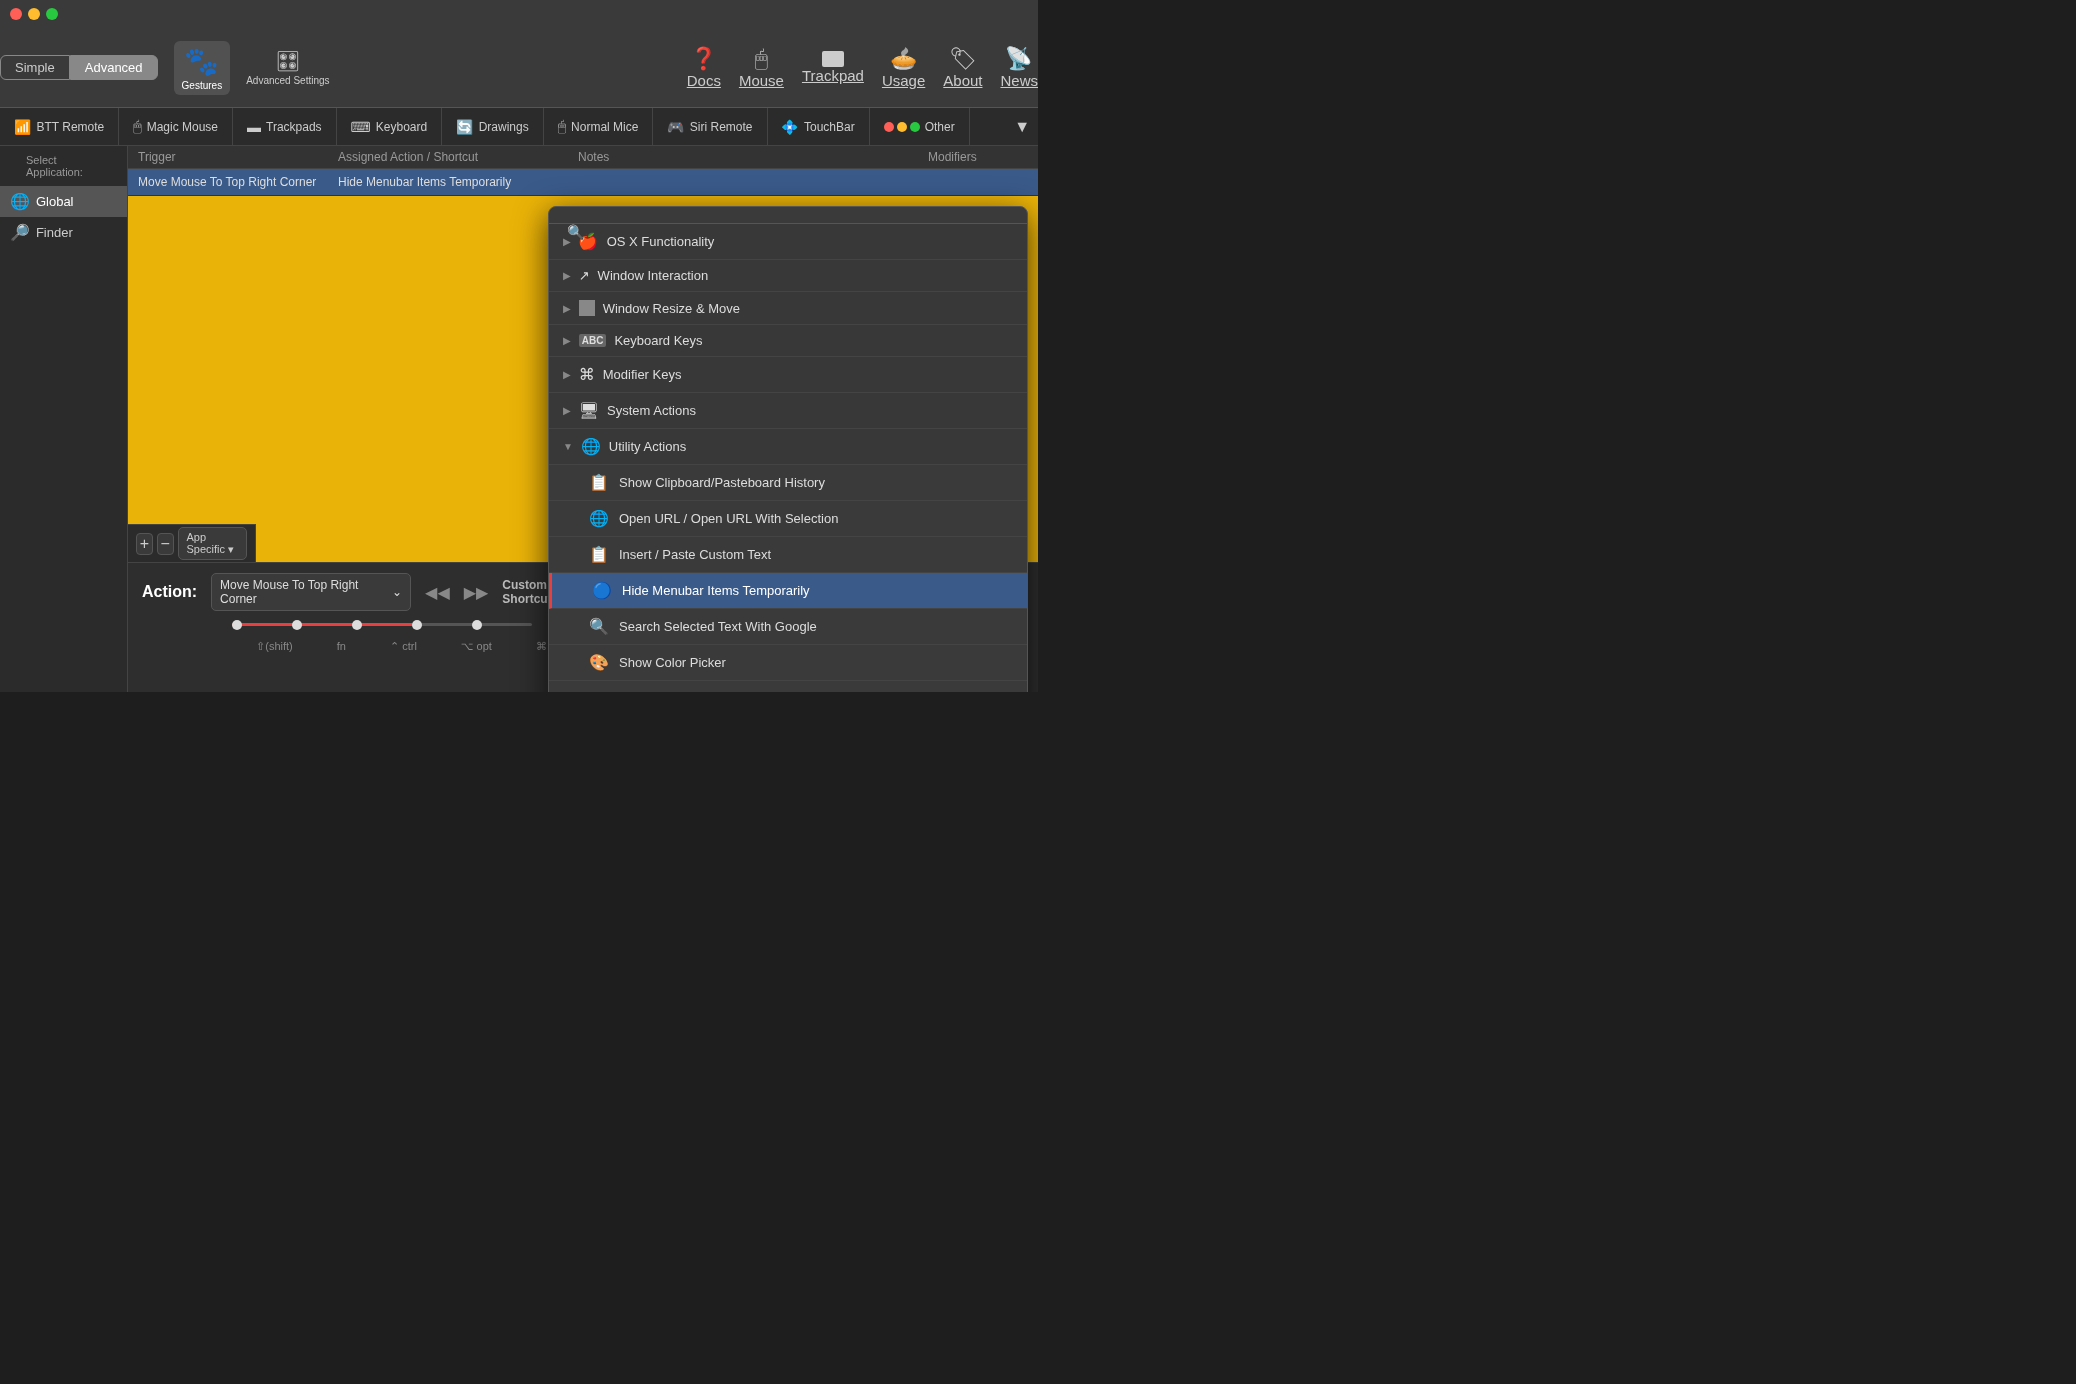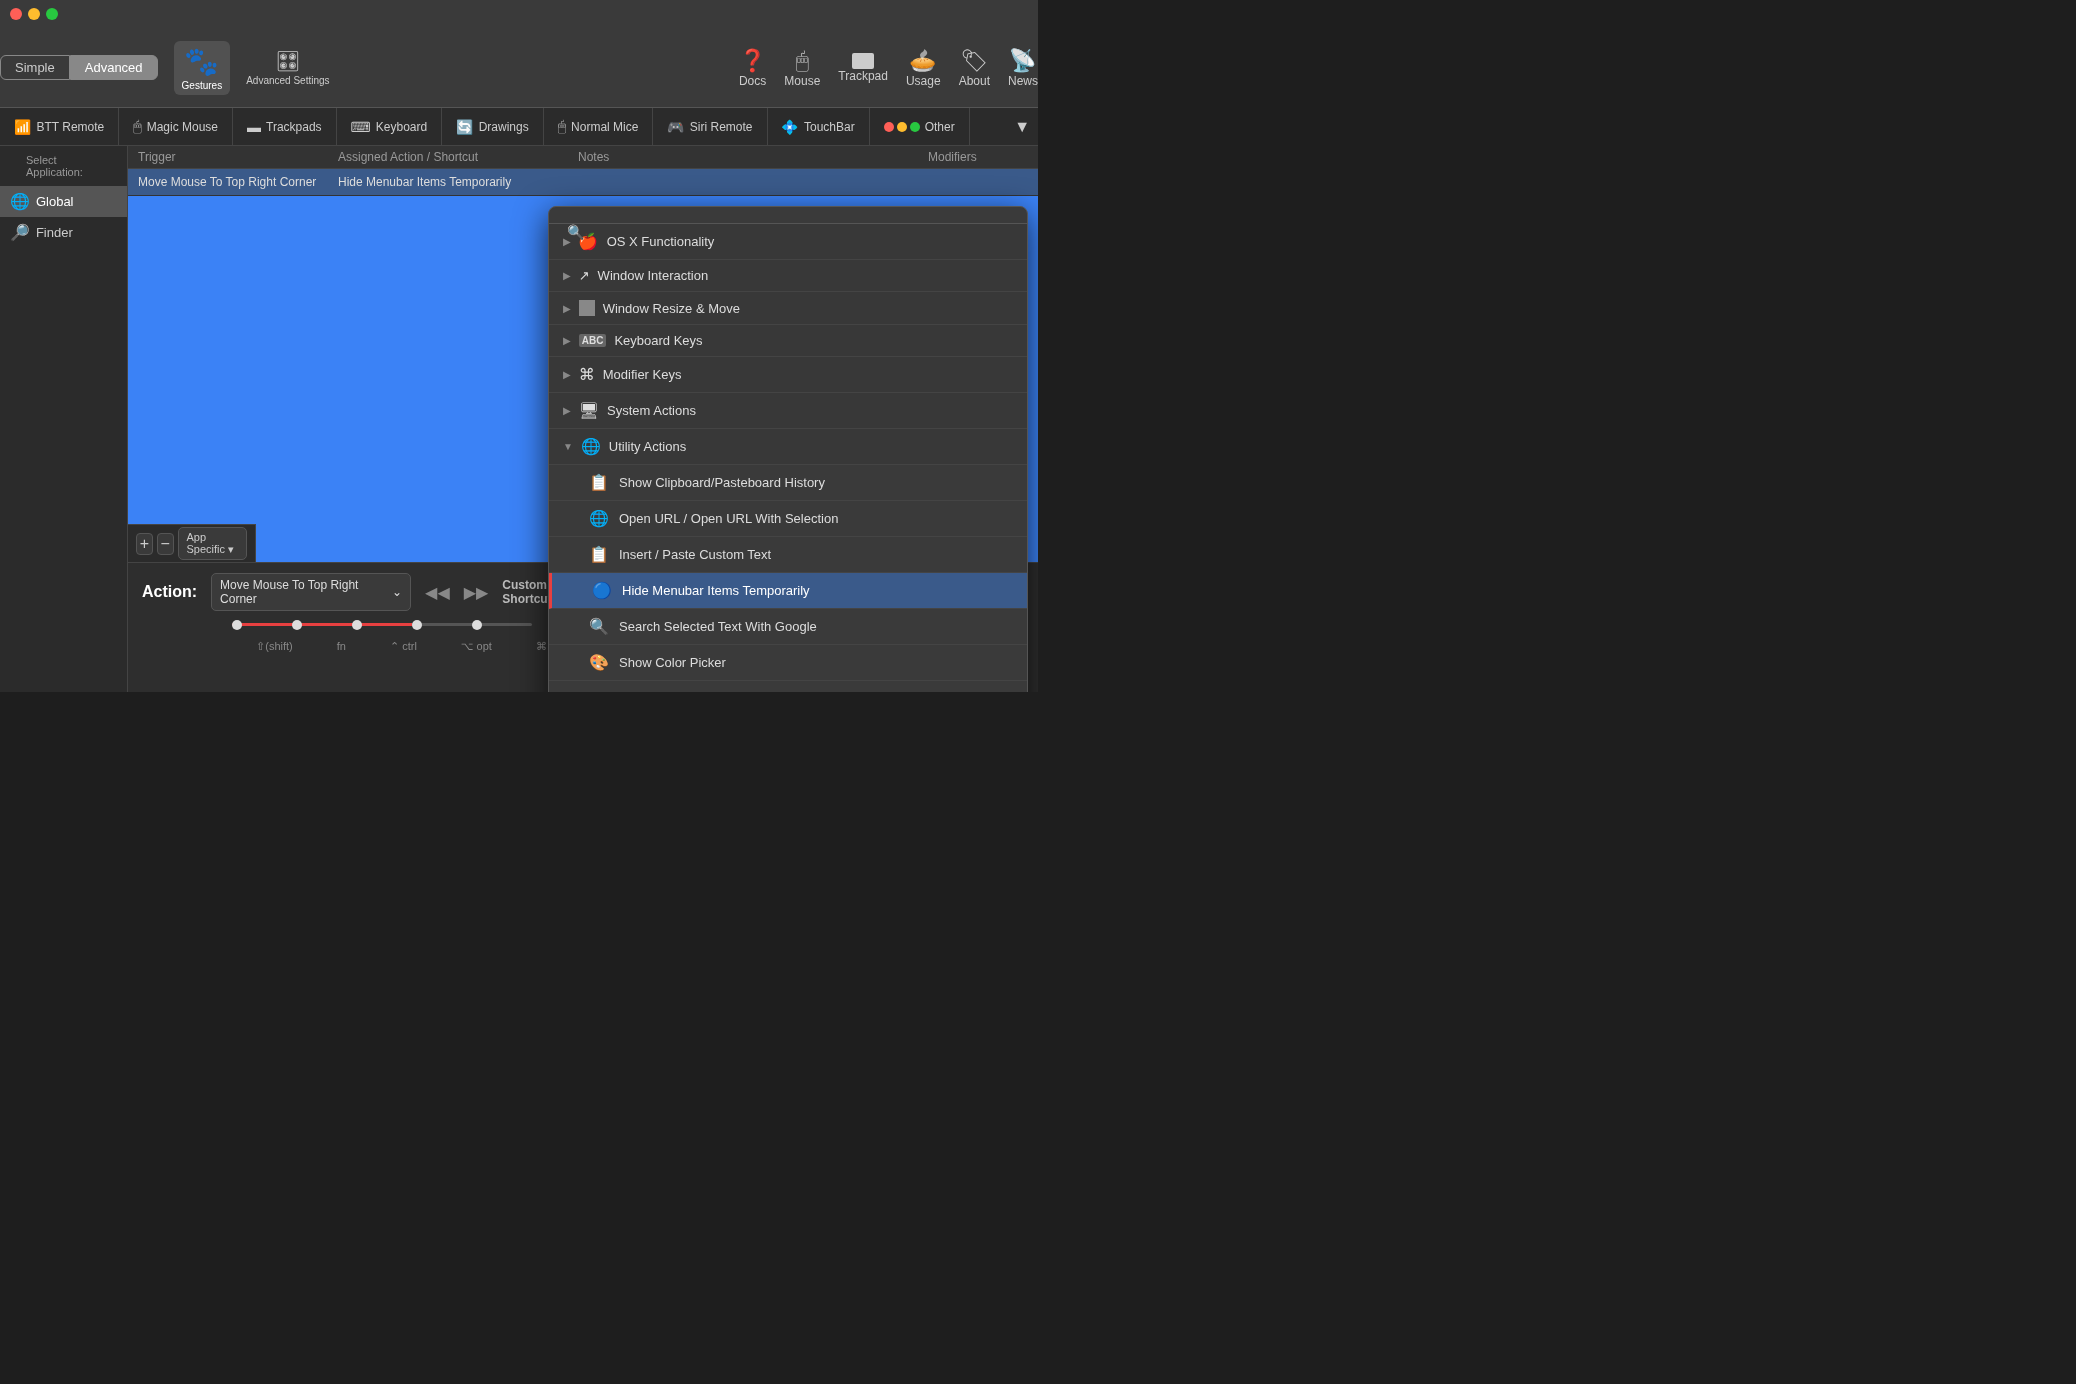--- a/index.html
+++ b/index.html
@@ -101,22 +101,23 @@
       display: flex;
       flex-direction: column;
       align-items: center;
       cursor: pointer;
     }
     .toolbar-right-item .icon-img {
       font-size: 22px;
       color: #ccc;
     }
     .toolbar-right-item .icon-label {
-      font-size: 12px;
-      color: #ccc;
+      font-size: 15px;
+      color: #ccc;
+      text-decoration: underline;
     }
 
     
     .device-tabs {
       background: #2b2b2b;
       height: 38px;
       display: flex;
       align-items: center;
       border-bottom: 1px solid #444;
       overflow: hidden;
@@ -186,21 +187,21 @@
       font-size: 11px;
       color: #888;
       margin-bottom: 4px;
     }
 
     
     .content {
       flex: 1;
       display: flex;
       flex-direction: column;
-      background: #3b82f6;
+      background: #eab308;
       position: relative;
     }
 
     
     .table-header {
       display: flex;
       background: #333;
       border-bottom: 1px solid #444;
       padding: 4px 0;
     }

